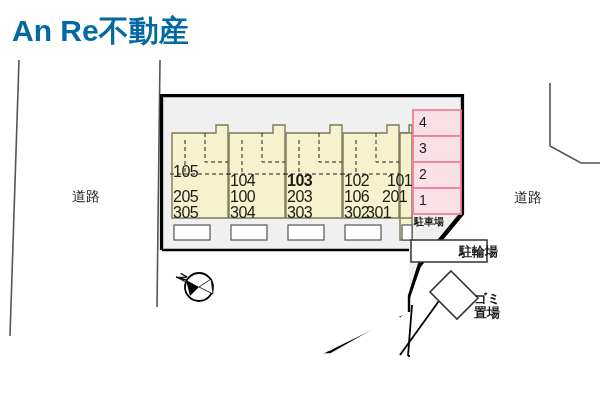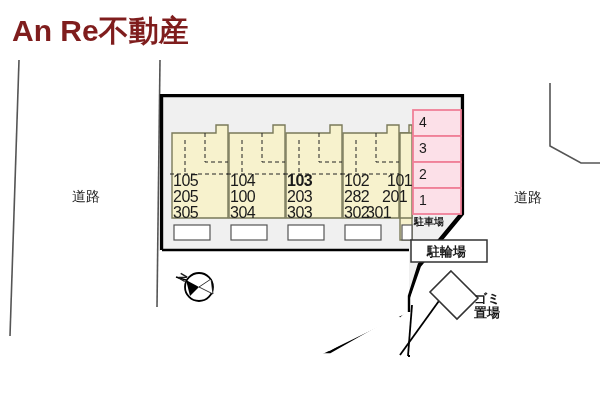--- a/index.html
+++ b/index.html
@@ -26,21 +26,21 @@
     left: 0;
     top: 0;
     display: block;
   }
   .company-title {
     position: absolute;
     left: 12px;
     top: 16px;
     font-size: 30px;
     font-weight: bold;
-    color: #7f1d1d;
+    color: #0369a1;
     letter-spacing: 0px;
     line-height: 1;
     white-space: nowrap;
     font-family: "Liberation Sans", "DejaVu Sans", sans-serif;
   }
   .map-label {
     position: absolute;
     font-family: "Liberation Sans", "DejaVu Sans", sans-serif;
     color: #1a1a1a;
     white-space: nowrap;
@@ -57,20 +57,21 @@
   .stall-number {
     font-size: 14px;
   }
   .facility-label {
     font-size: 10px;
     font-weight: bold;
   }
   .facility-label-boxed {
     font-size: 13px;
     font-weight: bold;
+    margin-left: 32px;
   }
   .gomi-label {
     font-size: 13px;
     font-weight: bold;
     line-height: 1.05;
     text-align: center;
   }
   .compass-n {
     font-size: 11px;
     font-weight: bold;
@@ -228,34 +229,34 @@
       <line x1="186" y1="280" x2="176" y2="277" stroke="#000000" stroke-width="1.6"></line>
     </g>
   </svg>
 
   <div class="company-title">An Re不動産</div>
 
   <div class="map-label road-label" style="left:72px; top:189px;">道路</div>
 
   <div class="map-label road-label" style="left:514px; top:190px;">道路</div>
 
-  <div class="map-label unit-number" style="left:173px; top:173px;">105</div>
+  <div class="map-label unit-number" style="left:173px; top:164px;">105</div>
   <div class="map-label unit-number" style="left:173px; top:189px;">205</div>
   <div class="map-label unit-number" style="left:173px; top:205px;">305</div>
 
   <div class="map-label unit-number" style="left:230px; top:173px;">104</div>
   <div class="map-label unit-number" style="left:230px; top:189px;">100</div>
   <div class="map-label unit-number" style="left:230px; top:205px;">304</div>
 
   <div class="map-label unit-number" style="left:287px; top:173px;font-weight:bold;">103</div>
   <div class="map-label unit-number" style="left:287px; top:189px;">203</div>
   <div class="map-label unit-number" style="left:287px; top:205px;">303</div>
 
   <div class="map-label unit-number" style="left:344px; top:173px;">102</div>
-  <div class="map-label unit-number" style="left:344px; top:189px;">282</div>
+  <div class="map-label unit-number" style="left:344px; top:189px;">106</div>
   <div class="map-label unit-number" style="left:344px; top:205px;">302</div>
 
   <div class="map-label unit-number" style="left:366px; top:173px;margin-left:21px;">101</div>
   <div class="map-label unit-number" style="left:366px; top:189px;margin-left:16px;">201</div>
   <div class="map-label unit-number" style="left:366px; top:205px;">301</div>
 
   <div class="map-label stall-number" style="left:419px; top:115px;">4</div>
   <div class="map-label stall-number" style="left:419px; top:141px;">3</div>
   <div class="map-label stall-number" style="left:419px; top:167px;">2</div>
   <div class="map-label stall-number" style="left:419px; top:193px;">1</div>

